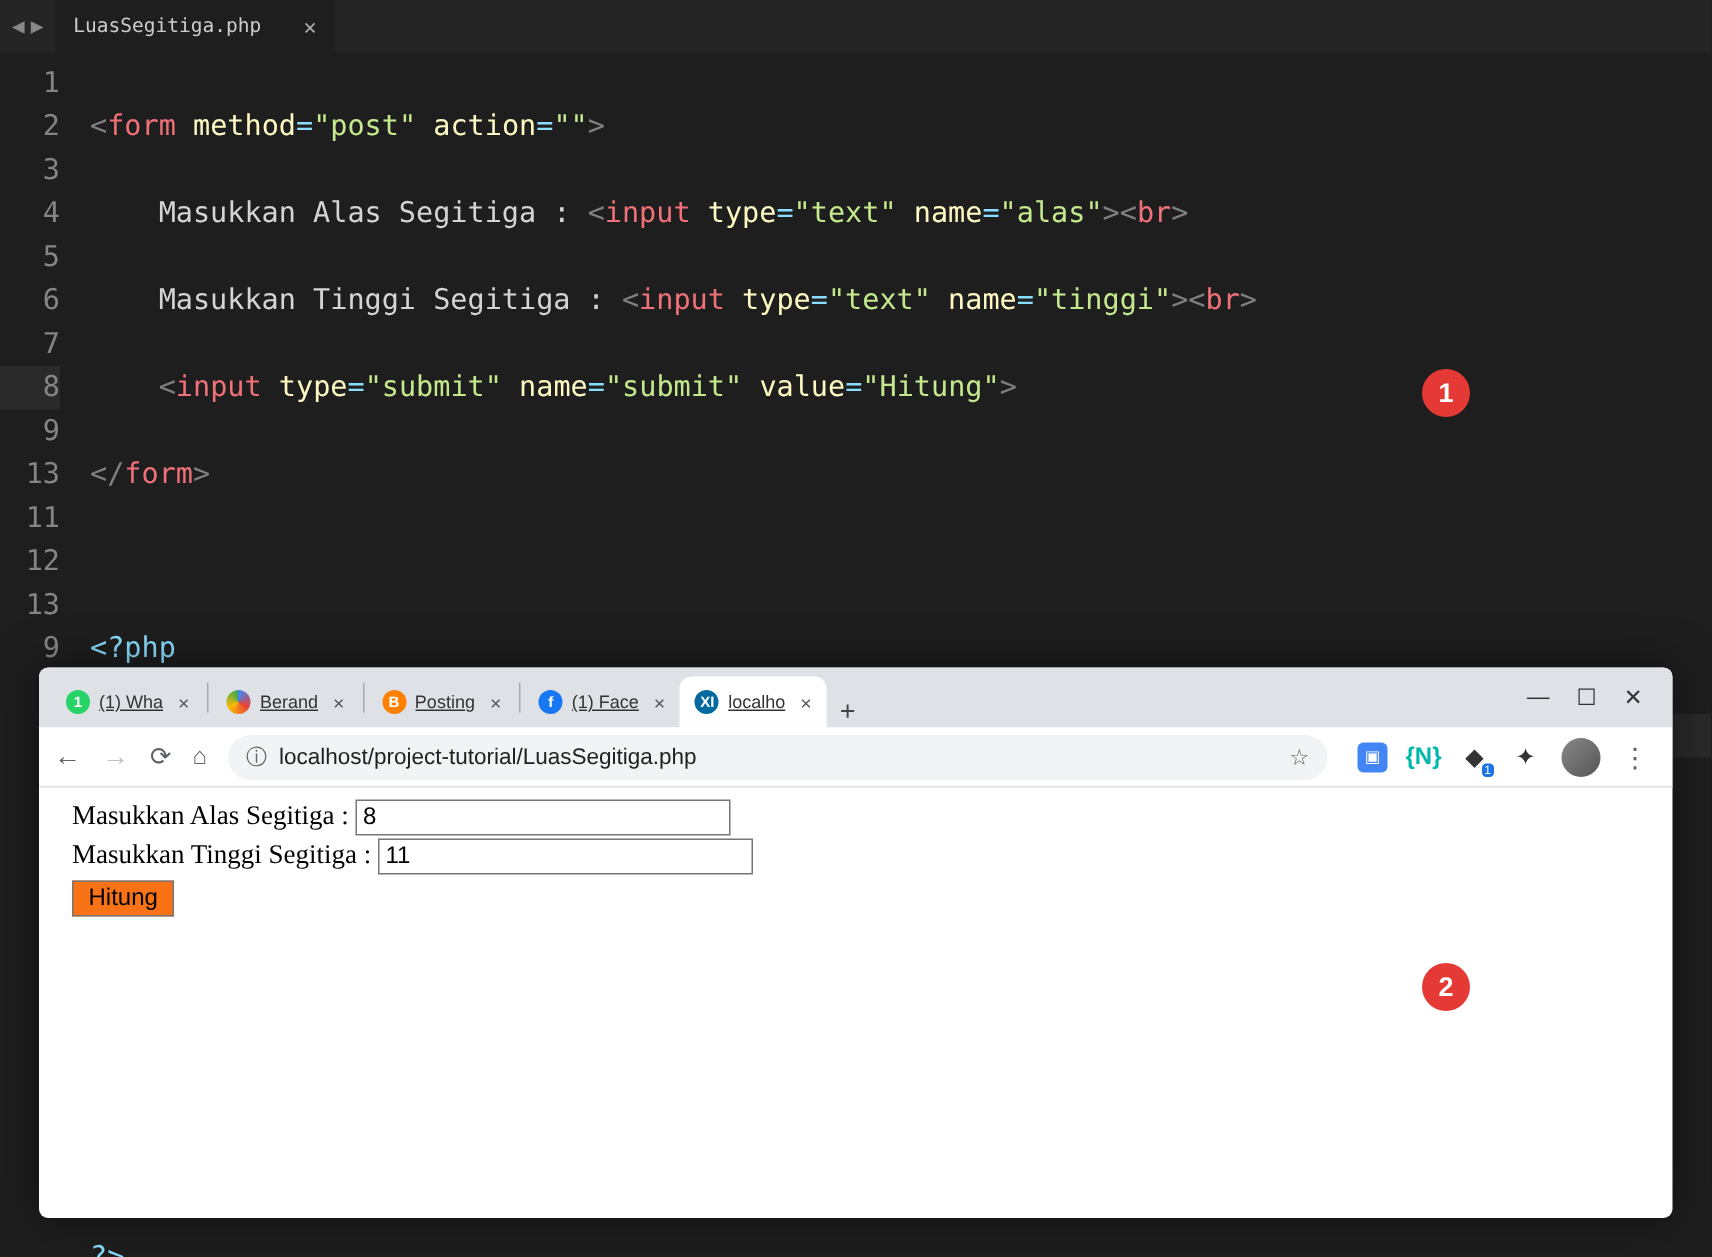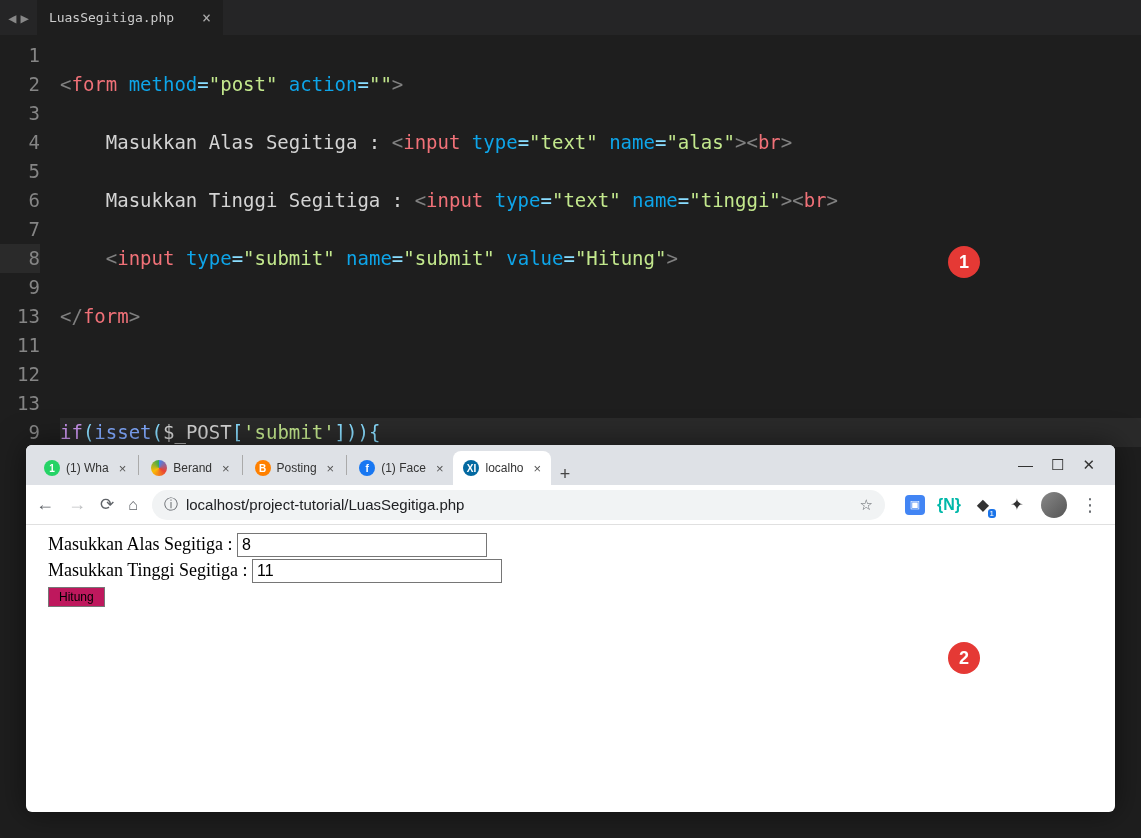--- a/index.html
+++ b/index.html
@@ -16,21 +16,21 @@
 .editor { display:flex; background:#1e1e1e; font-size:19px; line-height:29px; }
 .gutter { width:60px; text-align:right; color:#858585; padding-right:20px; padding-top:6px; user-select:none; }
 .gutter .hl { background:#2a2a2a; }
 .code { flex:1; padding-top:6px; white-space:pre; color:#d4d4d4; }
 .code .line { height:29px; }
 .code .hl { background:#2a2a2a; }
 
 
 .br { color:#808080; } 
 .tag { color:#f07178; } 
-.attr { color:#0ea5e9; } 
+.attr { color:#fef9c3; } 
 .str { color:#c3e88d; } 
 .op { color:#89ddff; } 
 .txt { color:#d4d4d4; }
 .kw { color:#c792ea; } 
 .fn { color:#82aaff; } 
 .var { color:#d4d4d4; }
 .num { color:#f78c6c; } 
 .php { color:#89ddff; }
 .punc { color:#89ddff; }
 
@@ -38,41 +38,41 @@
 .annotation { position:absolute; width:32px; height:32px; border-radius:50%; background:#e53935; color:#fff; font-family:Arial,sans-serif; font-size:18px; display:flex; align-items:center; justify-content:center; font-weight:600; }
 
 
 .browser { position:absolute; left:26px; top:445px; right:26px; bottom:26px; background:#fff; border-radius:6px; box-shadow:0 0 30px rgba(0,0,0,.5); overflow:hidden; font-family:"Segoe UI",Arial,sans-serif; }
 .b-top { height:40px; display:flex; align-items:center; background:#dee1e6; }
 .b-tabs { flex:1; display:flex; align-items:flex-end; height:40px; padding-left:8px; }
 .b-tab { height:34px; display:flex; align-items:center; padding:0 10px; gap:6px; font-size:12px; color:#333; border-radius:8px 8px 0 0; position:relative; max-width:150px; }
 .b-tab.active { background:#fff; }
 .b-sep { width:1px; height:20px; background:#aaa; margin:0 2px; align-self:center; }
 .b-tab .favicon { width:16px; height:16px; border-radius:50%; display:inline-flex; align-items:center; justify-content:center; font-size:10px; font-weight:bold; color:#fff; }
-.b-tab .lbl { white-space:nowrap; overflow:hidden; text-overflow:ellipsis; max-width:60px; }
+.b-tab .lbl { white-space:nowrap; overflow:hidden; text-overflow:ellipsis; max-width:60px;text-decoration:underline; }
 .b-tab .x { color:#555; font-size:13px; margin-left:4px; }
 .b-newtab { width:28px; text-align:center; color:#444; font-size:18px; }
 .b-winctrl { display:flex; gap:18px; padding:0 20px; color:#333; }
 .b-winctrl span { font-size:15px; }
 
 .b-toolbar { height:40px; background:#fff; display:flex; align-items:center; padding:0 10px; gap:14px; border-bottom:1px solid #e0e0e0; }
 .b-toolbar .nav { color:#5f6368; font-size:18px; }
 .b-toolbar .reload { color:#5f6368; font-size:17px; }
 .b-toolbar .home { color:#5f6368; font-size:16px; }
 .omnibox { flex:1; height:30px; background:#f1f3f4; border-radius:15px; display:flex; align-items:center; padding:0 12px; gap:8px; color:#202124; font-size:15px; }
 .omnibox .info { color:#5f6368; font-size:14px; }
 .b-actions { display:flex; align-items:center; gap:14px; padding:0 6px; }
 .b-actions .ic { width:20px; height:20px; display:flex; align-items:center; justify-content:center; font-size:16px; }
 .b-actions .avatar { width:26px; height:26px; border-radius:50%; background:linear-gradient(135deg,#888,#555); }
 .b-actions .dots { color:#5f6368; font-size:18px; }
 
 .b-content { padding:8px 22px; font-family:"Times New Roman",serif; font-size:18px; color:#000; }
 .b-content .row { margin-bottom:2px; }
 .b-content input[type=text] { font-size:16px; padding:2px 4px; border:1px solid #767676; width:250px; font-family:Arial; }
-.b-content button { font-size:12px; padding:2px 10px; border:1px solid #767676; background:#be185d; margin-top:2px; }
+.b-content button { font-size:16px; padding:2px 10px; border:1px solid #767676; background:#f97316; margin-top:2px; }
 .b-content .result { margin-top:18px; }
 
 .star { color:#5f6368; }
 </style>
 </head>
 <body>
 
 <div class="editor-tabs">
   <div class="nav-arrows">
     <span>◀</span>
@@ -101,20 +101,21 @@
       <div>13</div>
       <div>9</div>
   </div>
   <div class="code">
 <div class="line"><span class="br">&lt;</span><span class="tag">form</span> <span class="attr">method</span><span class="op">=</span><span class="str">"post"</span> <span class="attr">action</span><span class="op">=</span><span class="str">""</span><span class="br">&gt;</span></div>
 <div class="line">    <span class="txt">Masukkan Alas Segitiga : </span><span class="br">&lt;</span><span class="tag">input</span> <span class="attr">type</span><span class="op">=</span><span class="str">"text"</span> <span class="attr">name</span><span class="op">=</span><span class="str">"alas"</span><span class="br">&gt;&lt;</span><span class="tag">br</span><span class="br">&gt;</span></div>
 <div class="line">    <span class="txt">Masukkan Tinggi Segitiga : </span><span class="br">&lt;</span><span class="tag">input</span> <span class="attr">type</span><span class="op">=</span><span class="str">"text"</span> <span class="attr">name</span><span class="op">=</span><span class="str">"tinggi"</span><span class="br">&gt;&lt;</span><span class="tag">br</span><span class="br">&gt;</span></div>
 <div class="line">    <span class="br">&lt;</span><span class="tag">input</span> <span class="attr">type</span><span class="op">=</span><span class="str">"submit"</span> <span class="attr">name</span><span class="op">=</span><span class="str">"submit"</span> <span class="attr">value</span><span class="op">=</span><span class="str">"Hitung"</span><span class="br">&gt;</span></div>
 <div class="line"><span class="br">&lt;/</span><span class="tag">form</span><span class="br">&gt;</span></div>
 <div class="line"></div>
+<div class="line"><span class="php">&lt;?php</span></div>
 <div class="line hl"><span class="kw">if</span><span class="punc">(</span><span class="fn">isset</span><span class="punc">(</span><span class="var">$_POST</span><span class="punc">[</span><span class="str">'submit'</span><span class="punc">])){</span></div>
 <div class="line">    <span class="var">$a</span> <span class="op">=</span> <span class="var">$_POST</span><span class="punc">[</span><span class="str">'alas'</span><span class="punc">];</span></div>
 <div class="line">    <span class="var">$t</span> <span class="op">=</span> <span class="var">$_POST</span><span class="punc">[</span><span class="str">'tinggi'</span><span class="punc">];</span></div>
 <div class="line">    <span class="var">$l</span> <span class="op">=</span> <span class="num">0.5</span> <span class="op">*</span> <span class="var">$a</span> <span class="op">*</span> <span class="var">$t</span><span class="punc">;</span></div>
 <div class="line">    <span class="kw">echo</span> <span class="str">"Luas Segitiga adalah : "</span> <span class="op">.</span> <span class="var">$l</span><span class="punc">;</span></div>
 <div class="line"><span class="punc">}</span></div>
 <div class="line"><span class="php">?&gt;</span></div>
   </div>
 </div>
 

